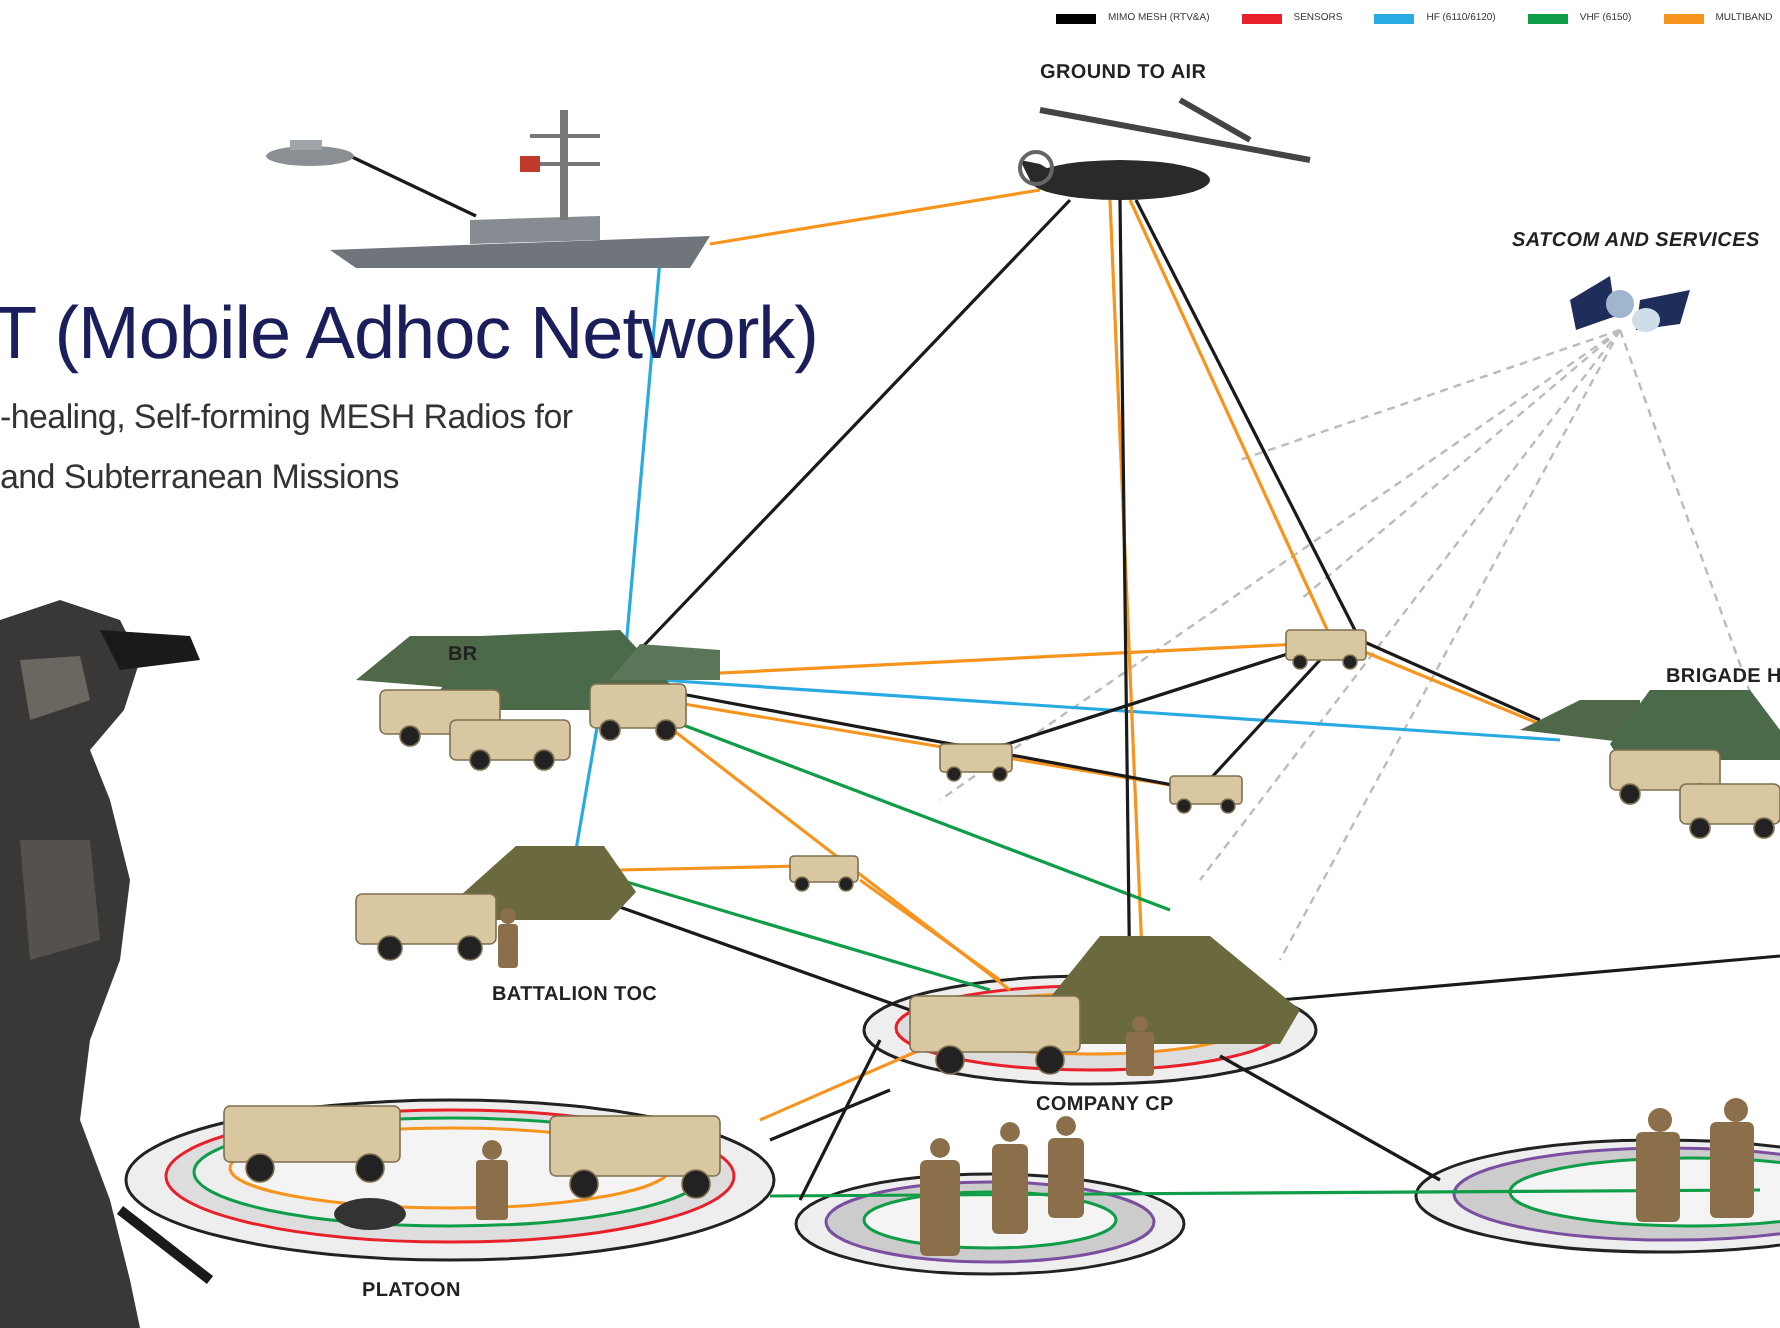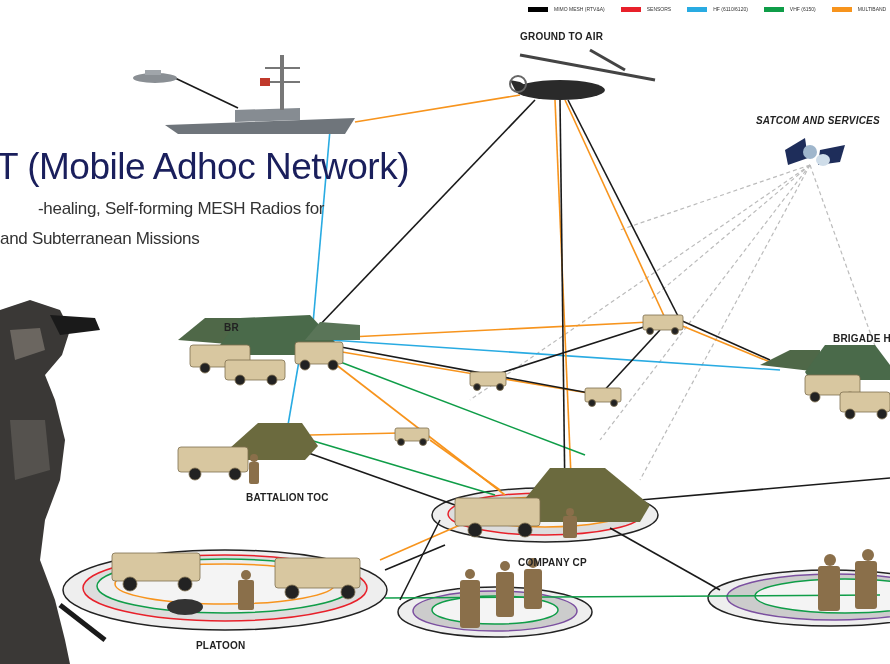--- a/index.html
+++ b/index.html
@@ -3,21 +3,21 @@
 <meta charset="utf-8">
 <style>
   html, body { margin:0; padding:0; background:#ffffff; }
   body { width:890px; height:664px; overflow:hidden; position:relative; font-family:"Liberation Sans", sans-serif; }
   #stage { position:absolute; left:0; top:0; width:890px; height:664px; }
   .legend { position:absolute; top:6px; left:528px; display:flex; align-items:center; gap:6px; font-size:5px; color:#333; white-space:nowrap; }
   .legend-item { display:flex; align-items:center; gap:6px; margin-right:10px; }
   .swatch { width:20px; height:5px; display:inline-block; }
   .title { position:absolute; left:-4px; top:146px; font-size:37px; color:#1a1f5c; letter-spacing:-0.5px; white-space:nowrap; font-family:"Liberation Sans", sans-serif; }
   .subtitle { position:absolute; left:0; font-size:17px; color:#333; white-space:nowrap; letter-spacing:-0.3px; }
-  .sub1 { top:199px;padding-left:38px; }
+  .sub1 { top:199px; }
   .sub2 { top:229px; }
   .lbl { position:absolute; font-weight:bold; font-size:10px; color:#222; white-space:nowrap; letter-spacing:0.2px;text-align:center; }
 </style>
 </head>
 <body>
 
 <svg id="stage" viewBox="0 0 890 664" xmlns="http://www.w3.org/2000/svg">
 
   <g>
     <ellipse cx="225" cy="590" rx="162" ry="40" fill="#eeeeee" stroke="#222" stroke-width="1.5"></ellipse>
@@ -276,14 +276,14 @@
 
 <div class="title">T (Mobile Adhoc Network)</div>
 <div class="subtitle sub1">-healing, Self-forming MESH Radios for</div>
 <div class="subtitle sub2">and Subterranean Missions</div>
 
 <div class="lbl" style="left:520px; top:31px;">GROUND TO AIR</div>
 <div class="lbl" style="left:756px; top:115px;font-style:italic;">SATCOM AND SERVICES</div>
 <div class="lbl" style="left:833px; top:333px;">BRIGADE H</div>
 <div class="lbl" style="left:224px; top:322px;">BR</div>
 <div class="lbl" style="left:214px; top:492px;margin-left:32px;">BATTALION TOC</div>
-<div class="lbl" style="left:518px; top:547px;margin-top:10px;">COMPANY CP</div>
-<div class="lbl" style="left:196px; top:640px;">PLATOON</div>
+<div class="lbl" style="left:518px; top:547px;">COMPANY CP</div>
+<div class="lbl" style="left:181px; top:640px;">PLATOON</div>
 
 </body></html>

